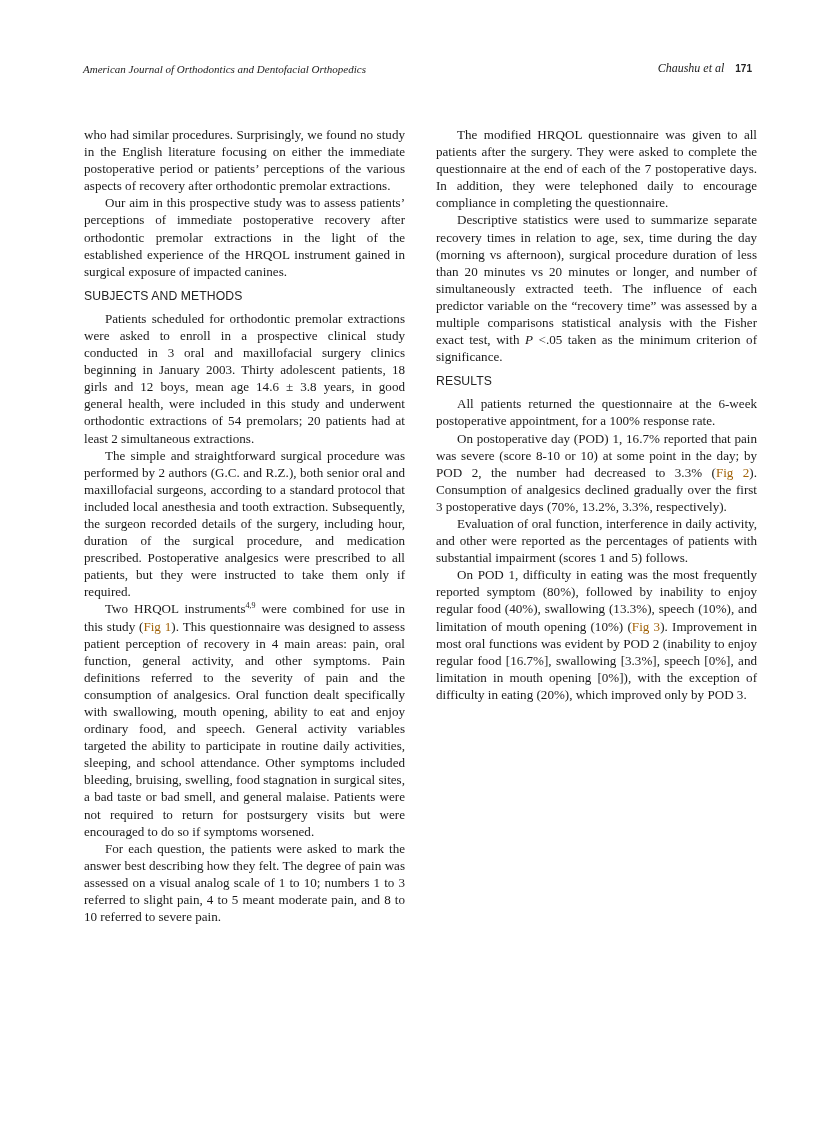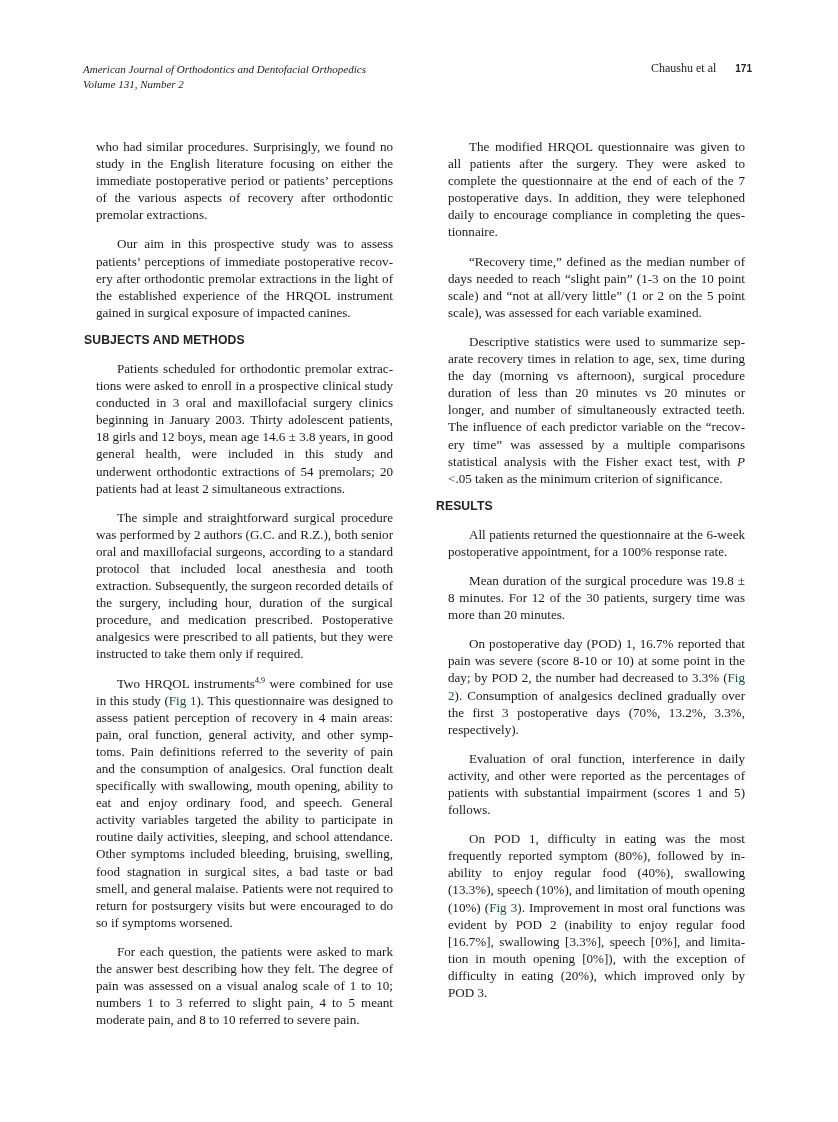--- a/index.html
+++ b/index.html
@@ -1,60 +1,57 @@
 <!DOCTYPE html>
 <html><head>
 <meta charset="utf-8">
 <style>
   html, body { margin: 0; padding: 0; background: #ffffff; }
   body { width: 838px; height: 1122px; position: relative; overflow: hidden; }
   .page { position: absolute; left: 0; top: 0; width: 838px; height: 1122px; }
   .header-left { position: absolute; left: 83px; top: 62px; font-family: "Liberation Serif", serif; font-style: italic; font-size: 11px; line-height: 15px; color: #222; }
   .header-right { position: absolute; right: 86px; top: 61px; font-family: "Liberation Serif", serif; font-size: 12px; color: #222; }
-  .header-right .authors { margin-right: 16px; }
+  .header-right .authors { font-style: italic; margin-right: 8px; }
   .header-right .pageno { font-family: "Liberation Sans", sans-serif; font-weight: bold; font-size: 10px; }
   .col { position: absolute; top: 126px; width: 321px; font-family: "Liberation Serif", serif; font-size: 13.1px; line-height: 17.1px; color: #1a1a1a; text-align: justify; }
   .col-left { left: 84px; }
   .col-right { left: 436px; }
-  .col p { margin: 12px; text-indent: 21px; hyphens: manual; }
+  .col p { margin: 0; text-indent: 21px; hyphens: manual; }
   .col p.noindent { text-indent: 0; }
-  .col h2 { margin: 9px 0 6px 0; font-family: "Liberation Sans", sans-serif; font-weight: bold; font-size: 12.2px; line-height: 15px; letter-spacing: 0.1px; color: #222; text-align: left; }
-  .link { color: #14532d; }
+  .col h2 { margin: 9px 0 6px 0; font-family: "Liberation Sans", sans-serif; font-weight: normal; font-size: 12.2px; line-height: 15px; letter-spacing: 0.1px; color: #222; text-align: left; }
+  .link { color: #a16207; }
   sup { font-size: 8px; line-height: 0; vertical-align: 5px; }
 </style>
 </head>
 <body>
 
 <div class="page">
 
   <div class="header-left">
     <div>American Journal of Orthodontics and Dentofacial Orthopedics</div>
-    <div>Volume 131, Number 2</div>
   </div>
 
   <div class="header-right">
     <span class="authors">Chaushu et al</span>
     <span class="pageno">171</span>
   </div>
 
   <div class="col col-left">
     <p class="noindent">who had similar procedures. Surprisingly, we found no study in the English literature focusing on either the immediate postoperative period or patients’ perceptions of the various aspects of recovery after orthodontic premolar extractions.</p>
     <p>Our aim in this prospective study was to assess patients’ perceptions of immediate postoperative recov­ery after orthodontic premolar extractions in the light of the established experience of the HRQOL instrument gained in surgical exposure of impacted canines.</p>
     <h2>SUBJECTS AND METHODS</h2>
     <p>Patients scheduled for orthodontic premolar extrac­tions were asked to enroll in a prospective clinical study conducted in 3 oral and maxillofacial surgery clinics beginning in January 2003. Thirty adolescent patients, 18 girls and 12 boys, mean age 14.6 ± 3.8 years, in good general health, were included in this study and underwent orthodontic extractions of 54 premolars; 20 patients had at least 2 simultaneous extractions.</p>
     <p>The simple and straightforward surgical procedure was performed by 2 authors (G.C. and R.Z.), both senior oral and maxillofacial surgeons, according to a standard protocol that included local anesthesia and tooth extraction. Subsequently, the surgeon recorded details of the surgery, including hour, duration of the surgical procedure, and medication prescribed. Postop­erative analgesics were prescribed to all patients, but they were instructed to take them only if required.</p>
     <p><span>Two HRQOL instruments</span><sup>4,9</sup><span> were combined for use in this study (</span><span class="link">Fig 1</span><span>). This questionnaire was designed to assess patient perception of recovery in 4 main areas: pain, oral function, general activity, and other symp­toms. Pain definitions referred to the severity of pain and the consumption of analgesics. Oral function dealt specifically with swallowing, mouth opening, ability to eat and enjoy ordinary food, and speech. General activity variables targeted the ability to participate in routine daily activities, sleeping, and school attendance. Other symptoms included bleeding, bruising, swelling, food stagnation in surgical sites, a bad taste or bad smell, and general malaise. Patients were not required to return for postsurgery visits but were encouraged to do so if symptoms worsened.</span></p>
     <p>For each question, the patients were asked to mark the answer best describing how they felt. The degree of pain was assessed on a visual analog scale of 1 to 10; numbers 1 to 3 referred to slight pain, 4 to 5 meant moderate pain, and 8 to 10 referred to severe pain.</p>
   </div>
 
   <div class="col col-right">
     <p>The modified HRQOL questionnaire was given to all patients after the surgery. They were asked to complete the questionnaire at the end of each of the 7 postoperative days. In addition, they were telephoned daily to encourage compliance in completing the ques­tionnaire.</p>
-    <p>“Recovery time,” defined as the median number of days needed to reach “slight pain” (1-3 on the 10 point scale) and “not at all/very little” (1 or 2 on the 5 point scale), was assessed for each variable examined.</p>
     <p><span>Descriptive statistics were used to summarize sep­arate recovery times in relation to age, sex, time during the day (morning vs afternoon), surgical procedure duration of less than 20 minutes vs 20 minutes or longer, and number of simultaneously extracted teeth. The influence of each predictor variable on the “recov­ery time” was assessed by a multiple comparisons statistical analysis with the Fisher exact test, with </span><i>P</i><span> &lt;.05 taken as the minimum criterion of significance.</span></p>
     <h2>RESULTS</h2>
     <p>All patients returned the questionnaire at the 6-week postoperative appointment, for a 100% re­sponse rate.</p>
-    <p>Mean duration of the surgical procedure was 19.8 ± 8 minutes. For 12 of the 30 patients, surgery time was more than 20 minutes.</p>
     <p><span>On postoperative day (POD) 1, 16.7% reported that pain was severe (score 8-10 or 10) at some point in the day; by POD 2, the number had decreased to 3.3% (</span><span class="link">Fig 2</span><span>). Consumption of analgesics declined gradually over the first 3 postoperative days (70%, 13.2%, 3.3%, respec­tively).</span></p>
     <p>Evaluation of oral function, interference in daily activity, and other were reported as the percentages of patients with substantial impairment (scores 1 and 5) follows.</p>
     <p><span>On POD 1, difficulty in eating was the most frequently reported symptom (80%), followed by in­ability to enjoy regular food (40%), swallowing (13.3%), speech (10%), and limitation of mouth open­ing (10%) (</span><span class="link">Fig 3</span><span>). Improvement in most oral functions was evident by POD 2 (inability to enjoy regular food [16.7%], swallowing [3.3%], speech [0%], and limita­tion in mouth opening [0%]), with the exception of difficulty in eating (20%), which improved only by POD 3.</span></p>
   </div>
 
 </div>
 
 </body></html>

